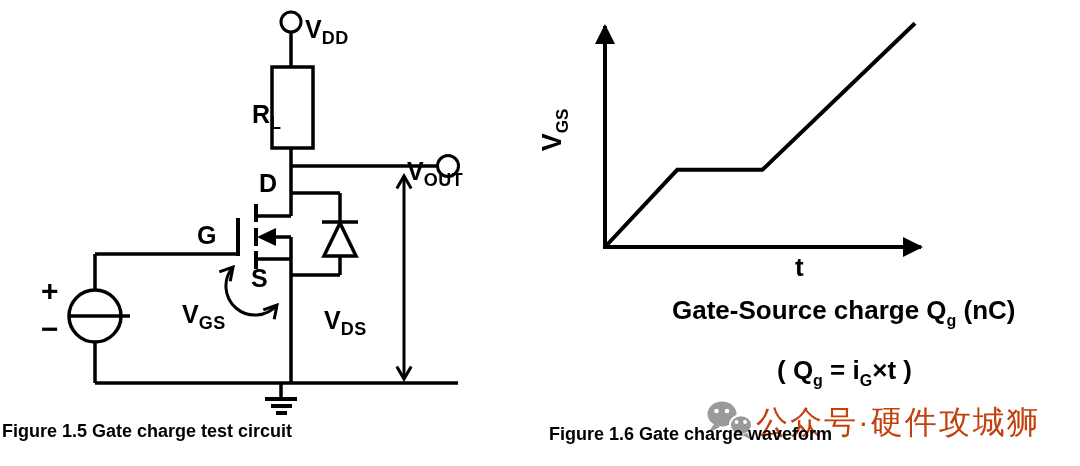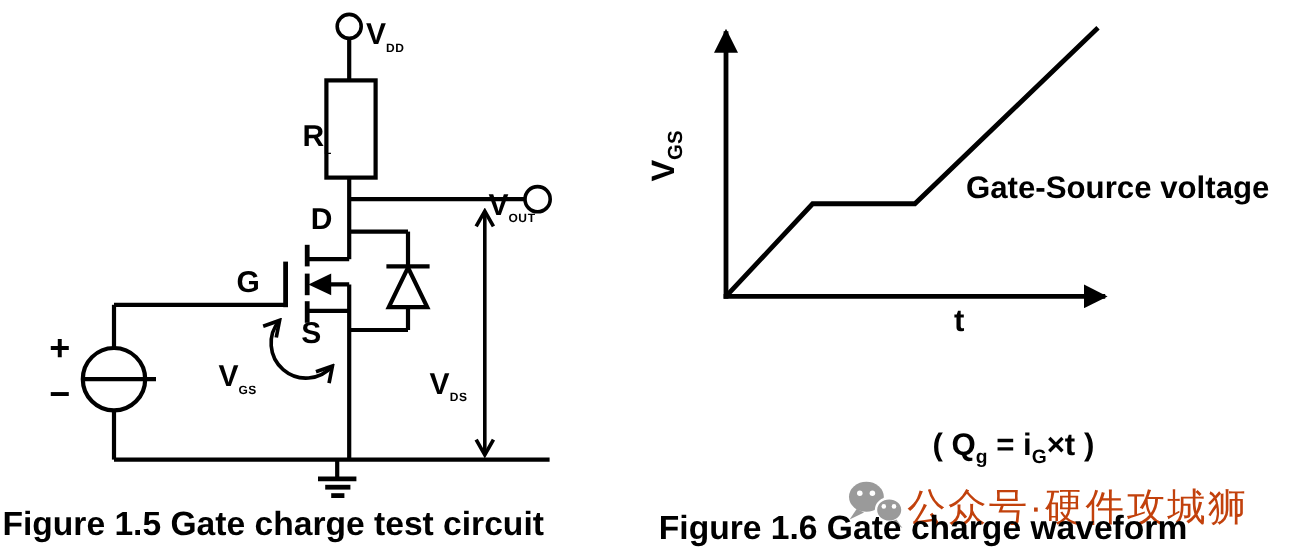--- a/index.html
+++ b/index.html
@@ -1,22 +1,22 @@
 <!DOCTYPE html>
 <html><head>
 <meta charset="utf-8">
 <style>
   html,body{margin:0;padding:0;background:#fff;}
   .stage{position:relative;width:1080px;height:466px;background:#fff;overflow:hidden;
          font-family:"Liberation Sans","DejaVu Sans",sans-serif;color:#000;}
   svg{position:absolute;left:0;top:0;}
   .lbl{position:absolute;font-weight:bold;font-size:25px;white-space:nowrap;line-height:1.1;}
-  .lbl .sub{font-size:10px;vertical-align:-6px;letter-spacing:0.5px;}
+  .lbl .sub{font-size:18px;vertical-align:-6px;letter-spacing:0.5px;}
   .sign{position:absolute;font-weight:bold;font-size:30px;line-height:1;}
-  .caption{position:absolute;font-weight:bold;font-size:28px;white-space:nowrap;z-index:5;}
+  .caption{position:absolute;font-weight:bold;font-size:18px;white-space:nowrap;z-index:5;}
   .axis-note{position:absolute;font-weight:bold;font-size:26px;white-space:nowrap;}
   .axis-note .sub{font-size:16px;vertical-align:-7px;}
   .ylab{position:absolute;left:534px;top:112px;font-weight:bold;font-size:27px;
         transform:rotate(-90deg);transform-origin:center center;white-space:nowrap;}
   .ylab .sub{font-size:17px;vertical-align:-7px;}
   .watermark{position:absolute;left:756px;top:401px;font-size:32px;color:#c2410c;
              white-space:nowrap;z-index:4;letter-spacing:2px;}
 </style>
 </head>
 <body>
@@ -109,26 +109,26 @@
     </g>
   </svg>
 
   <div class="lbl" style="left:305px;top:16px;"><span>V</span><span class="sub">DD</span></div>
   <div class="lbl" style="left:213px;top:101px;margin-left:39px;"><span>R</span><span class="sub">L</span></div>
   <div class="lbl" style="left:407px;top:114px;margin-top:44px;"><span>V</span><span class="sub">OUT</span></div>
   <div class="lbl" style="left:259px;top:170px;">D</div>
   <div class="lbl" style="left:197px;top:222px;">G</div>
   <div class="lbl" style="left:251px;top:265px;">S</div>
   <div class="lbl" style="left:182px;top:301px;"><span>V</span><span class="sub">GS</span></div>
-  <div class="lbl" style="left:358px;top:307px;"><span>V</span><span class="sub">DS</span></div>
+  <div class="lbl" style="left:324px;top:307px;"><span>V</span><span class="sub">DS</span></div>
   <div class="sign" style="left:41px;top:276px;">+</div>
   <div class="sign" style="left:41px;top:314px;">−</div>
   <div class="caption" style="left:2px;top:421px;">Figure 1.5 Gate charge test circuit</div>
 
   <div class="ylab"><span>V</span><span class="sub">GS</span></div>
   <div class="axis-note" style="left:795px;top:252px;">t</div>
-  <div class="axis-note" style="left:805px;top:141px;">Gate-Source voltage</div>
+  <div class="axis-note" style="left:672px;top:295px;"><span>Gate-Source charge Q</span><span class="sub">g</span><span> (nC)</span></div>
   <div class="axis-note" style="left:777px;top:355px;"><span>( Q</span><span class="sub">g</span><span> = i</span><span class="sub">G</span><span>×t )</span></div>
   <div class="caption" style="left:549px;top:424px;text-align:right;">Figure 1.6 Gate charge waveform</div>
 
   <div class="watermark">公众号·硬件攻城狮</div>
 
 </div>
 
 </body></html>

